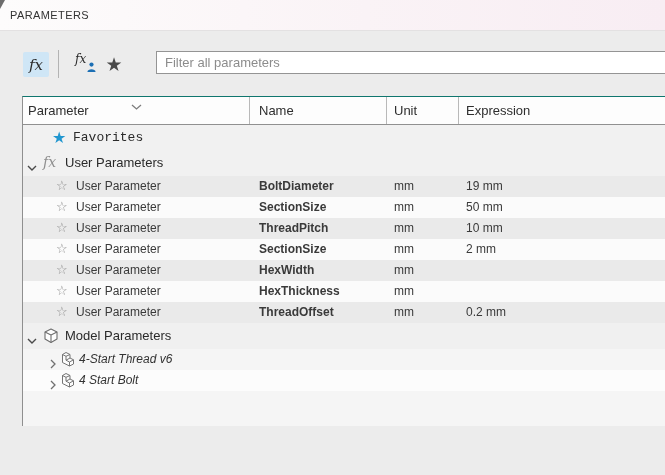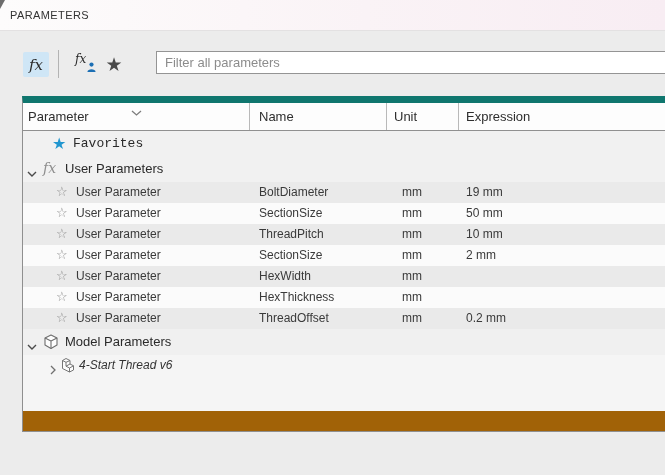--- a/index.html
+++ b/index.html
@@ -26,22 +26,22 @@
   .btn-fxu .fx-glyph{font-size:12px;position:absolute;left:4px;top:1px;}
   .person{position:absolute;right:3px;bottom:2px;}
   .btn-star{left:100px;top:51px;width:28px;height:26px;}
   .star-dark{font-size:19px;color:#4a4a4a;line-height:1;}
   .filter{position:absolute;left:156px;top:51px;right:-2px;height:21px;
     border:1px solid #949494;background:#fff;font-family:"Liberation Sans",sans-serif;
     font-size:13px;color:#333;padding:0 0 0 8px;outline:none;}
   .filter::placeholder{color:#8c8c8c;}
 
   
-  .table{position:absolute;left:22px;top:96px;right:0;height:328px;background:#a16207;
-    border-top:7px solid #0f766e;border-left:1px solid #8f8f8f;border-bottom:1px solid #8f8f8f;}
+  .table{position:absolute;left:22px;top:96px;right:0;height:328px;background:#7f1d1d;
+    border-top:1px solid #0f766e;border-left:1px solid #8f8f8f;border-bottom:1px solid #8f8f8f;}
   .thead{position:relative;height:27px;background:#fdfdfd;border-bottom:1px solid #909090;}
   .th{position:absolute;top:0;height:27px;line-height:27px;font-size:13px;color:#2e2e2e;cursor:default;}
   .th-param{left:5px;}.th-name{left:236px;}.th-unit{left:371px;}.th-expr{left:443px;}
   .divider{position:absolute;top:0;width:1px;height:27px;background:#b9b9b9;}
   .d1{left:226px;}.d2{left:363px;}.d3{left:435px;}
   .sort-caret{position:absolute;left:108px;top:0px;}
 
   .row{position:relative;width:100%;}
   .row .lbl{position:absolute;top:0;font-size:13px;color:#2a2a2a;white-space:nowrap;}
   .group{height:26px;}
@@ -51,21 +51,21 @@
   .star-blue{position:absolute;left:29px;top:0;height:25px;line-height:25px;font-size:16px;color:#2196cf;}
   .row-up{background:#f1f1f1;}
   .row-mp{background:#f0f0f0;}
   .chev{position:absolute;left:4px;top:8px;}
   .gicon{position:absolute;left:19px;top:4px;}
   .fx-gray{font-family:"DejaVu Serif",serif;font-style:italic;font-size:14px;color:#8f8f8f;
     position:absolute;left:20px;top:0;height:26px;line-height:25px;}
 
   .data{height:21px;}
   .data .cell{position:absolute;top:0;height:21px;line-height:21px;font-size:12px;color:#3a3a3a;white-space:nowrap;}
-  .c-param{left:53px;}.c-name{left:236px;}.c-unit{left:379px;}.c-expr{left:443px;}
+  .c-param{left:53px;}.c-name{left:236px;font-weight:bold;}.c-unit{left:371px;}.c-expr{left:443px;}
   .star-outline{position:absolute;left:33px;top:0;height:21px;line-height:20px;font-size:13px;color:#8f8f8f;cursor:pointer;}
   .r-gray{background:#eaeaea;}
   .r-white{background:#fbfbfb;}
 
   .child{height:21px;}
   .child .lbl{left:56px;font-size:12px;line-height:21px;color:#333;font-style:italic;}
   .chev-r{position:absolute;left:27px;top:6px;}
   .cicon{position:absolute;left:37px;top:2px;}
   .c1{background:#f5f5f5;}
   .c2{background:#fcfcfc;}
@@ -201,16 +201,30 @@
           </svg>
       </span>
       <span class="cicon">
         <svg width="17" height="17" viewBox="0 0 17 17">
           <path d="M6 1.5 L10 3.5 L10 7 L13.5 8.8 L13.5 13 L9.5 15 L2.5 11.5 L2.5 3.5 Z" fill="#fcfcfc" stroke="#757575" stroke-width="1" stroke-linejoin="round"></path>
           <path d="M2.5 3.5 L6 5.3 L10 3.5 M6 5.3 L6 9.2 L10 7 M6 9.2 L9.5 11 L13.5 8.8 M9.5 11 L9.5 15" fill="none" stroke="#757575" stroke-width="1" stroke-linejoin="round"></path>
         </svg>
       </span>
       <span class="lbl">4-Start Thread v6</span>
     </div>
+    <div class="row child c2">
+      <span class="chev-r">
+        <svg width="7" height="10" viewBox="0 0 7 10">
+            <polyline points="1,1 5,5 1,9" fill="none" stroke="#707070" stroke-width="1.3"></polyline>
+          </svg>
+      </span>
+      <span class="cicon">
+        <svg width="17" height="17" viewBox="0 0 17 17">
+          <path d="M6 1.5 L10 3.5 L10 7 L13.5 8.8 L13.5 13 L9.5 15 L2.5 11.5 L2.5 3.5 Z" fill="#fcfcfc" stroke="#757575" stroke-width="1" stroke-linejoin="round"></path>
+          <path d="M2.5 3.5 L6 5.3 L10 3.5 M6 5.3 L6 9.2 L10 7 M6 9.2 L9.5 11 L13.5 8.8 M9.5 11 L9.5 15" fill="none" stroke="#757575" stroke-width="1" stroke-linejoin="round"></path>
+        </svg>
+      </span>
+      <span class="lbl">4 Start Bolt</span>
+    </div>
 
     <div class="filler"></div>
   </div>
 </div>
 
 </body></html>

